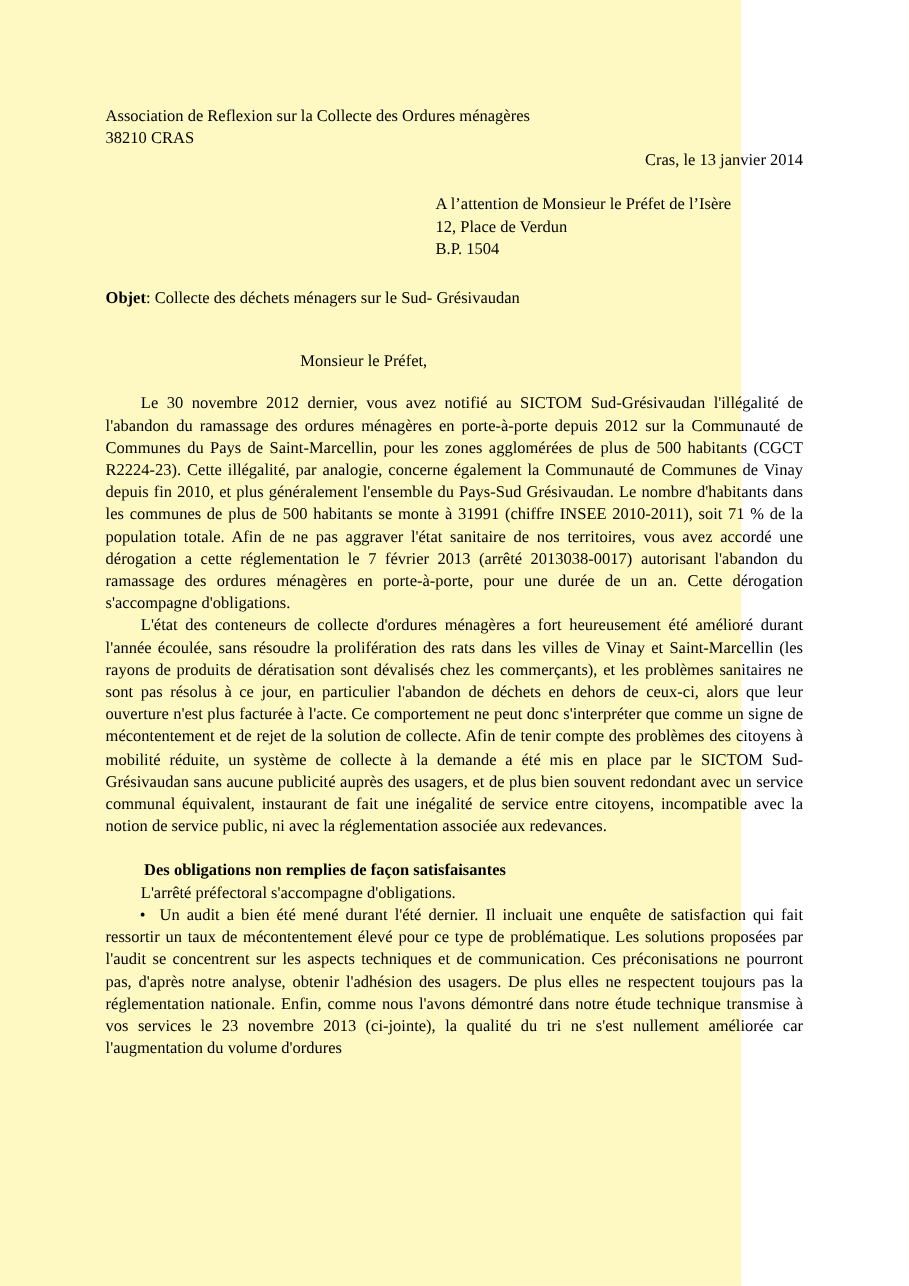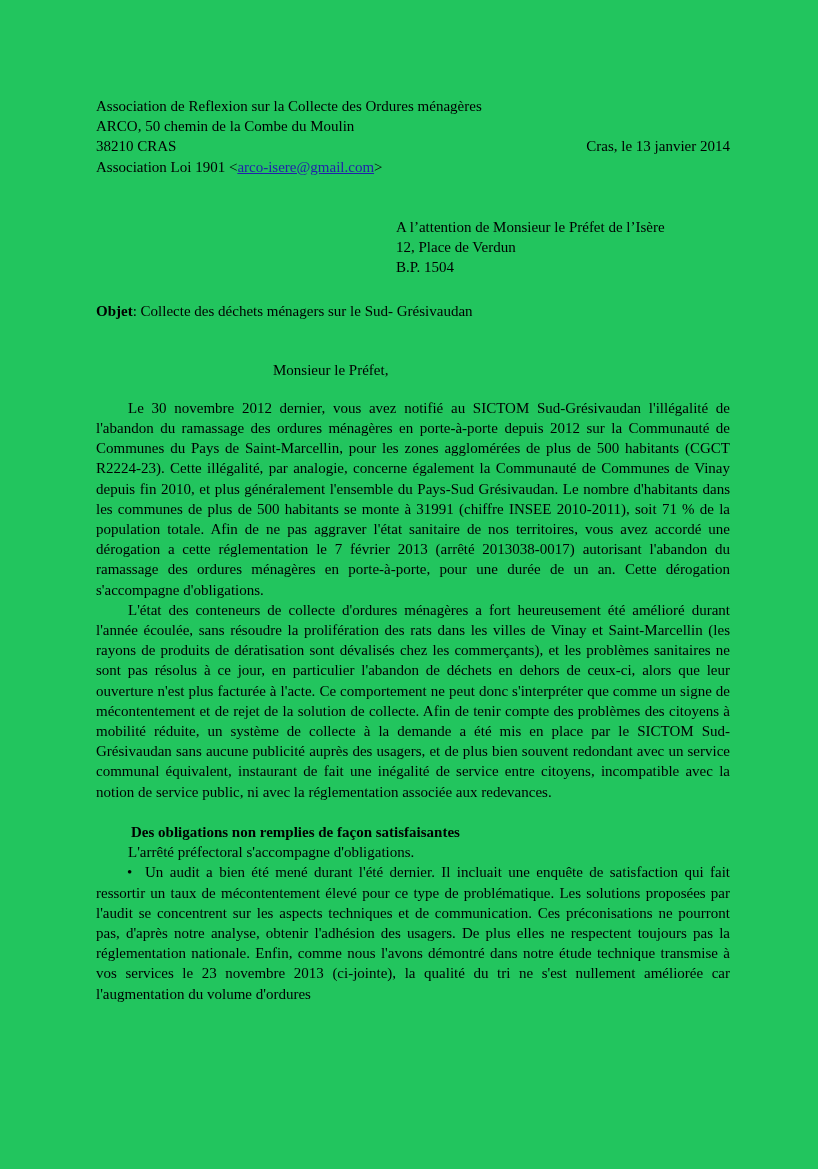--- a/index.html
+++ b/index.html
@@ -14,23 +14,23 @@
     overflow: hidden;
     font-family: "Liberation Serif", "DejaVu Serif", serif;
     color: #000000;
     -webkit-font-smoothing: antialiased;
   }
 
   .page {
     position: absolute;
     left: 0;
     top: 0;
-    width: 818px;
+    width: 674px;
     height: 1169px;
-    background: #22c55e;
+    background: #fef9c3;
   }
 
   
   .content {
     position: absolute;
     left: 96px;
     top: 96px;
     width: 634px;
   }
 
@@ -128,23 +128,21 @@
   }
 </style>
 </head>
 <body>
 
 <div class="page">
   <div class="content">
 
     <div class="sender-block">
       <div class="sender-line">Association de Reflexion sur la Collecte des Ordures ménagères</div>
-      <div class="sender-line">ARCO, 50 chemin de la Combe du Moulin</div>
       <div class="sender-line">38210 CRAS</div>
-      <div class="sender-line"><span>Association Loi 1901 &lt;</span><a class="email-link" href="#">arco-isere@gmail.com</a><span>&gt;</span></div>
       <div class="date-line">Cras, le 13 janvier 2014</div>
     </div>
 
     <div class="recipient-block">
       <div class="recipient-line">A l’attention de Monsieur le Préfet de l’Isère</div>
       <div class="recipient-line">12, Place de Verdun</div>
       <div class="recipient-line">B.P. 1504</div>
     </div>
 
     <div class="objet-line"><span class="objet-label">Objet</span><span>: Collecte des déchets ménagers sur le Sud- Grésivaudan</span></div>

